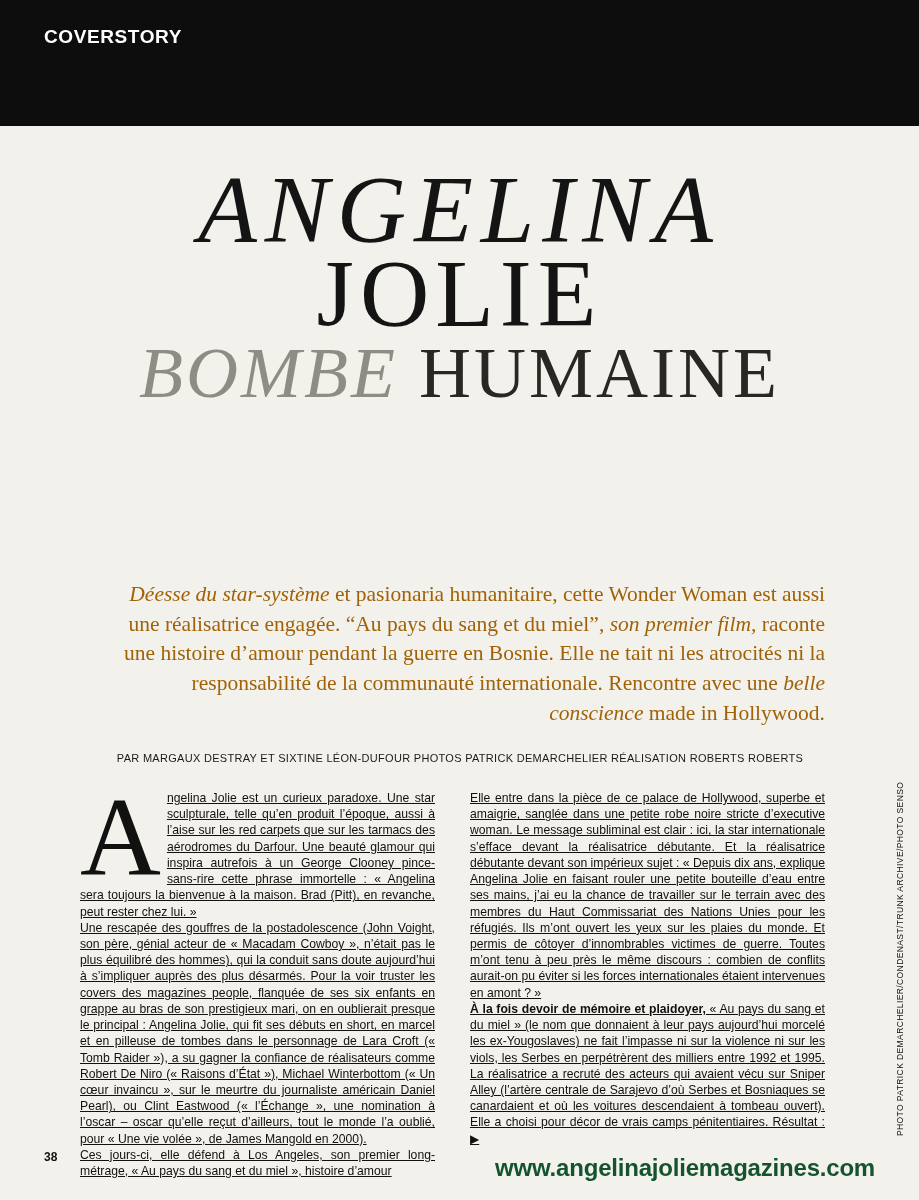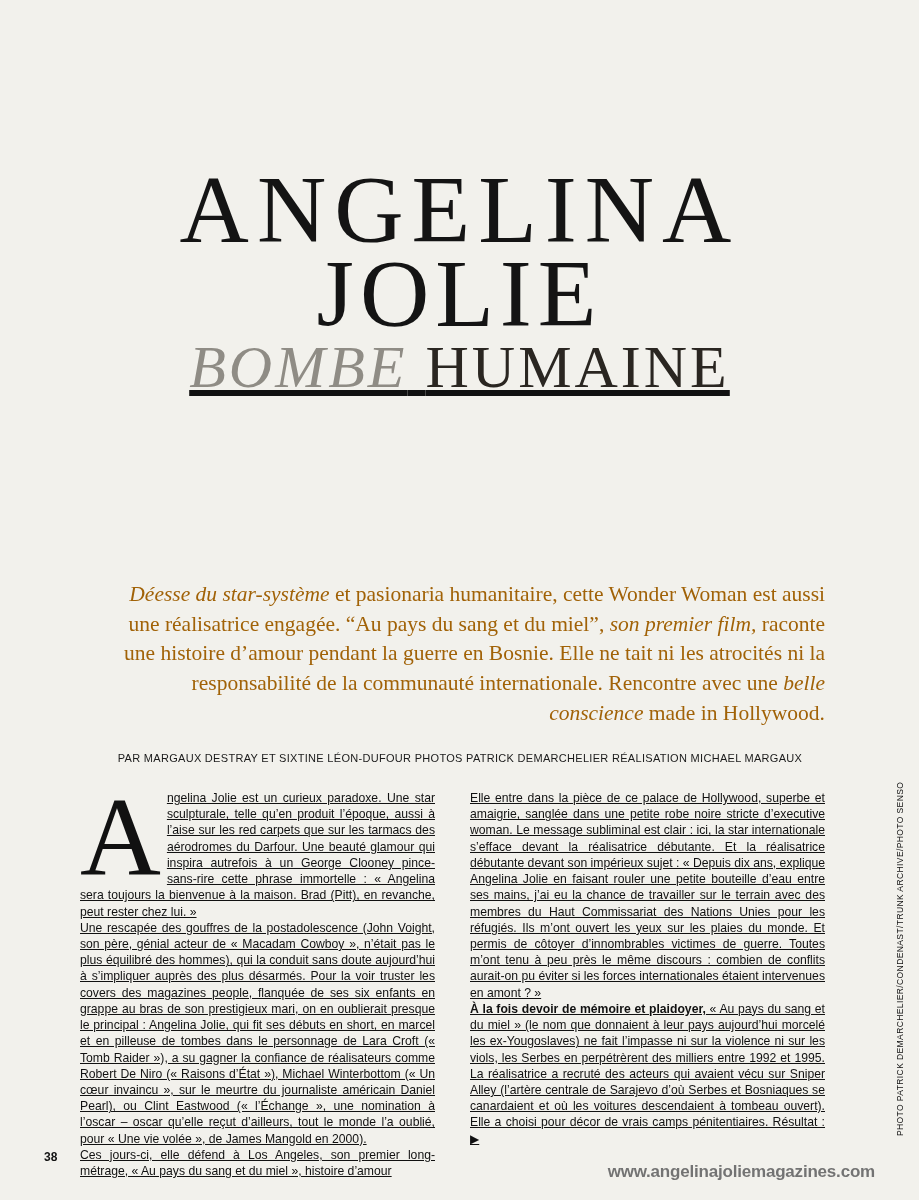--- a/index.html
+++ b/index.html
@@ -51,37 +51,37 @@
     text-align: center;
   }
   .title-line1 {
     font-family: "Liberation Serif", serif;
     font-size: 96px;
     line-height: 0.92;
     letter-spacing: 8px;
     color: #141414;
     margin-top: 40px;
     font-weight: normal;
+    font-style: italic;
   }
   .title-line2 {
     font-family: "Liberation Serif", serif;
     font-size: 96px;
     line-height: 0.92;
     letter-spacing: 6px;
     color: #141414;
     margin-top: -4px;
     font-weight: normal;
   }
   .title-line3 {
     margin-top: -2px;
-    font-size: 60px;
+    font-size: 72px;
     line-height: 1.0;
     letter-spacing: 3px;
     white-space: nowrap;
-    text-decoration: underline;
   }
   .title-line3 .bombe {
     font-style: italic;
     color: #8f8c85;
     font-family: "Liberation Serif", serif;
   }
   .title-line3 .humaine {
     color: #2a2621;
     font-family: "Liberation Serif", serif;
   }
@@ -172,31 +172,34 @@
     font-family: "Liberation Sans", sans-serif;
     font-size: 12px;
     font-weight: bold;
     color: #111;
   }
   .site {
     position: absolute;
     right: 44px;
     bottom: 18px;
     font-family: "Liberation Sans", sans-serif;
-    font-size: 17px;
+    font-size: 24px;
     font-weight: bold;
-    color: #737373;
+    color: #14532d;
     letter-spacing: -0.2px;
   }
 </style>
 </head>
 <body>
 
 <div class="page">
 
+  <div class="top-band">
+    <div class="kicker">COVERSTORY</div>
+  </div>
 
   <div class="title-area">
     <div class="title-line1">ANGELINA</div>
     <div class="title-line2">JOLIE</div>
     <div class="title-line3">
       <span class="bombe">BOMBE</span>
       <span class="humaine">HUMAINE</span>
     </div>
   </div>
 
@@ -205,21 +208,21 @@
   </div>
 
   <div class="byline">
     <span>PAR</span>
     <b>MARGAUX DESTRAY</b>
     <span>ET</span>
     <b>SIXTINE LÉON-DUFOUR</b>
     <span>PHOTOS</span>
     <b>PATRICK DEMARCHELIER</b>
     <span>RÉALISATION</span>
-    <b>MICHAEL MARGAUX</b>
+    <b>ROBERTS ROBERTS</b>
   </div>
 
   <div class="columns">
 
     <div class="col left">
       <span class="dropcap">A</span>
       <p>ngelina Jolie est un curieux paradoxe. Une star sculpturale, telle qu’en produit l’époque, aussi à l’aise sur les red carpets que sur les tarmacs des aérodromes du Darfour. Une beauté glamour qui inspira autrefois à un George Clooney pince-sans-rire cette phrase immortelle : « Angelina sera toujours la bienvenue à la maison. Brad (Pitt), en revanche, peut rester chez lui. »</p>
       <p>Une rescapée des gouffres de la postadolescence (John Voight, son père, génial acteur de « Macadam Cowboy », n’était pas le plus équilibré des hommes), qui la conduit sans doute aujourd’hui à s’impliquer auprès des plus désarmés. Pour la voir truster les covers des magazines people, flanquée de ses six enfants en grappe au bras de son prestigieux mari, on en oublierait presque le principal : Angelina Jolie, qui fit ses débuts en short, en marcel et en pilleuse de tombes dans le personnage de Lara Croft (« Tomb Raider »), a su gagner la confiance de réalisateurs comme Robert De Niro (« Raisons d’État »), Michael Winterbottom (« Un cœur invaincu », sur le meurtre du journaliste américain Daniel Pearl), ou Clint Eastwood (« l’Échange », une nomination à l’oscar – oscar qu’elle reçut d’ailleurs, tout le monde l’a oublié, pour « Une vie volée », de James Mangold en 2000).</p>
       <p>Ces jours-ci, elle défend à Los Angeles, son premier long-métrage, « Au pays du sang et du miel », histoire d’amour</p>
     </div>

